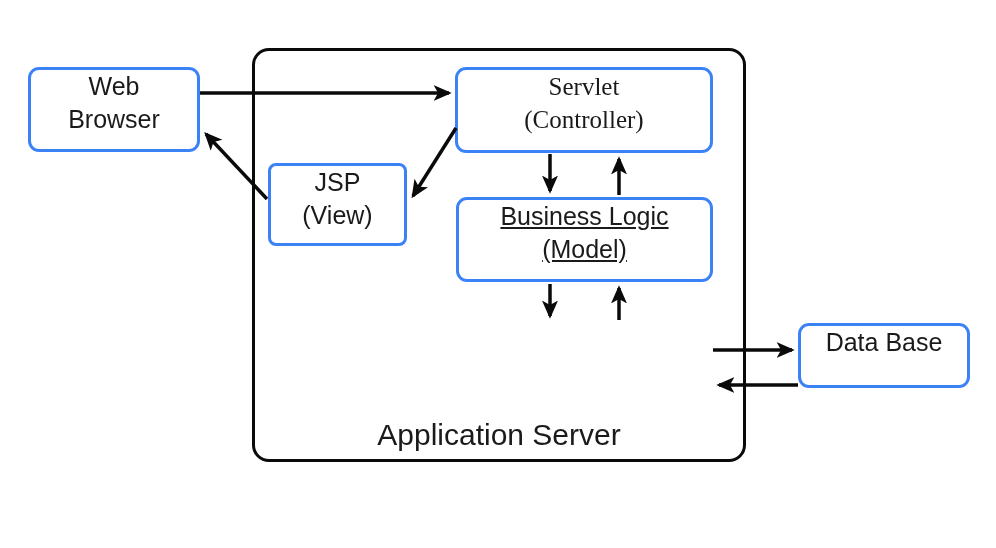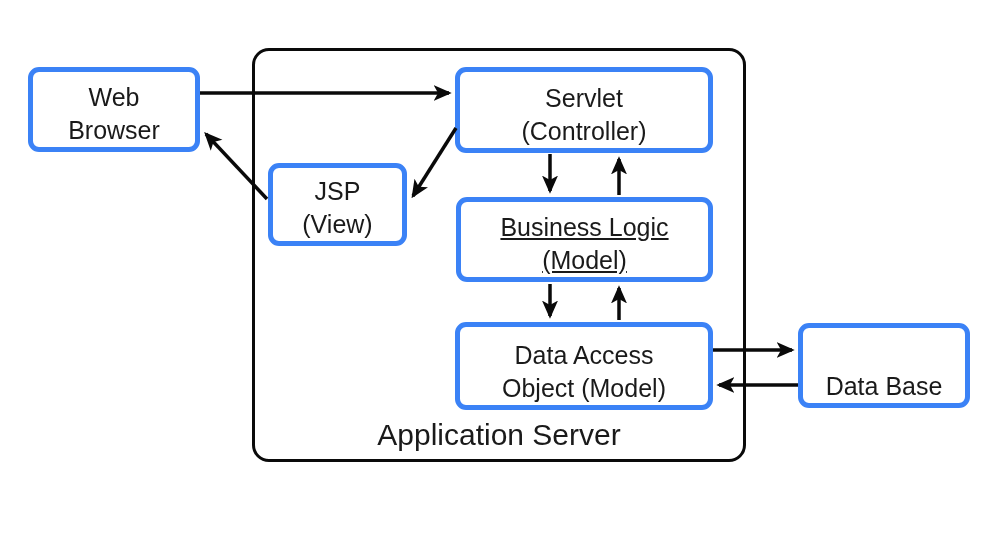--- a/index.html
+++ b/index.html
@@ -13,25 +13,25 @@
   }
   .canvas {
     position: relative;
     width: 996px;
     height: 548px;
     background: #ffffff;
   }
   .node {
     position: absolute;
     box-sizing: border-box;
-    border: 5px solid #3b82f6;
+    border: 3px solid #3b82f6;
     border-radius: 11px;
     background: #ffffff;
     display: flex;
-    align-items: flex-end;
+    align-items: flex-start;
     justify-content: center;
     text-align: center;
     color: #1a1a1a;
     font-size: 25px;
     line-height: 33px;
     white-space: pre-line;
     z-index: 2;
   }
   .container-box {
     position: absolute;
@@ -47,25 +47,25 @@
     right: 0;
     bottom: 9px;
     text-align: center;
     color: #1a1a1a;
     font-size: 30px;
     line-height: 30px;
     z-index: 2;
   }
   
   #node-web-browser   { left: 28px;  top: 67px;  width: 172px; height: 85px; }
-  #node-servlet       { left: 455px; top: 67px;  width: 258px; height: 86px; }
-  #node-jsp           { left: 268px; top: 163px; width: 139px; height: 83px; }
+  #node-servlet       { left: 455px; top: 67px;  width: 258px; height: 86px; font-family: Liberation Serif, serif; }
+  #node-jsp           { left: 268px; top: 163px; width: 139px; height: 83px; border-radius: 8px; }
   #node-business-logic{ left: 456px; top: 197px; width: 257px; height: 85px; text-decoration: underline; }
   #node-dao           { left: 455px; top: 322px; width: 258px; height: 88px; }
-  #node-database      { left: 798px; top: 323px; width: 172px; height: 85px; }
+  #node-database      { left: 798px; top: 323px; width: 172px; height: 65px; }
   #app-server-container { left: 252px; top: 48px; width: 494px; height: 414px; }
   .arrows {
     position: absolute;
     left: 0;
     top: 0;
     width: 996px;
     height: 548px;
     z-index: 3;
     pointer-events: none;
   }
@@ -97,24 +97,20 @@
   <div class="node" id="node-jsp">
     <span>JSP
 (View)</span>
   </div>
 
   <div class="node" id="node-business-logic">
     <span>Business Logic
 (Model)</span>
   </div>
 
-  <div class="node" id="node-dao">
-    <span>Data Access
-Object (Model)</span>
-  </div>
 
   <div class="node" id="node-database">
     <span>Data Base</span>
   </div>
 
   <svg class="arrows" viewBox="0 0 996 548">
     <defs>
       <marker id="ah" viewBox="0 0 10 10" refX="8.5" refY="5" markerWidth="5.2" markerHeight="5.2" orient="auto-start-reverse">
         <path d="M0,0.6 L10,5 L0,9.4 L2.5,5 z" fill="#0a0a0a"></path>
       </marker>

